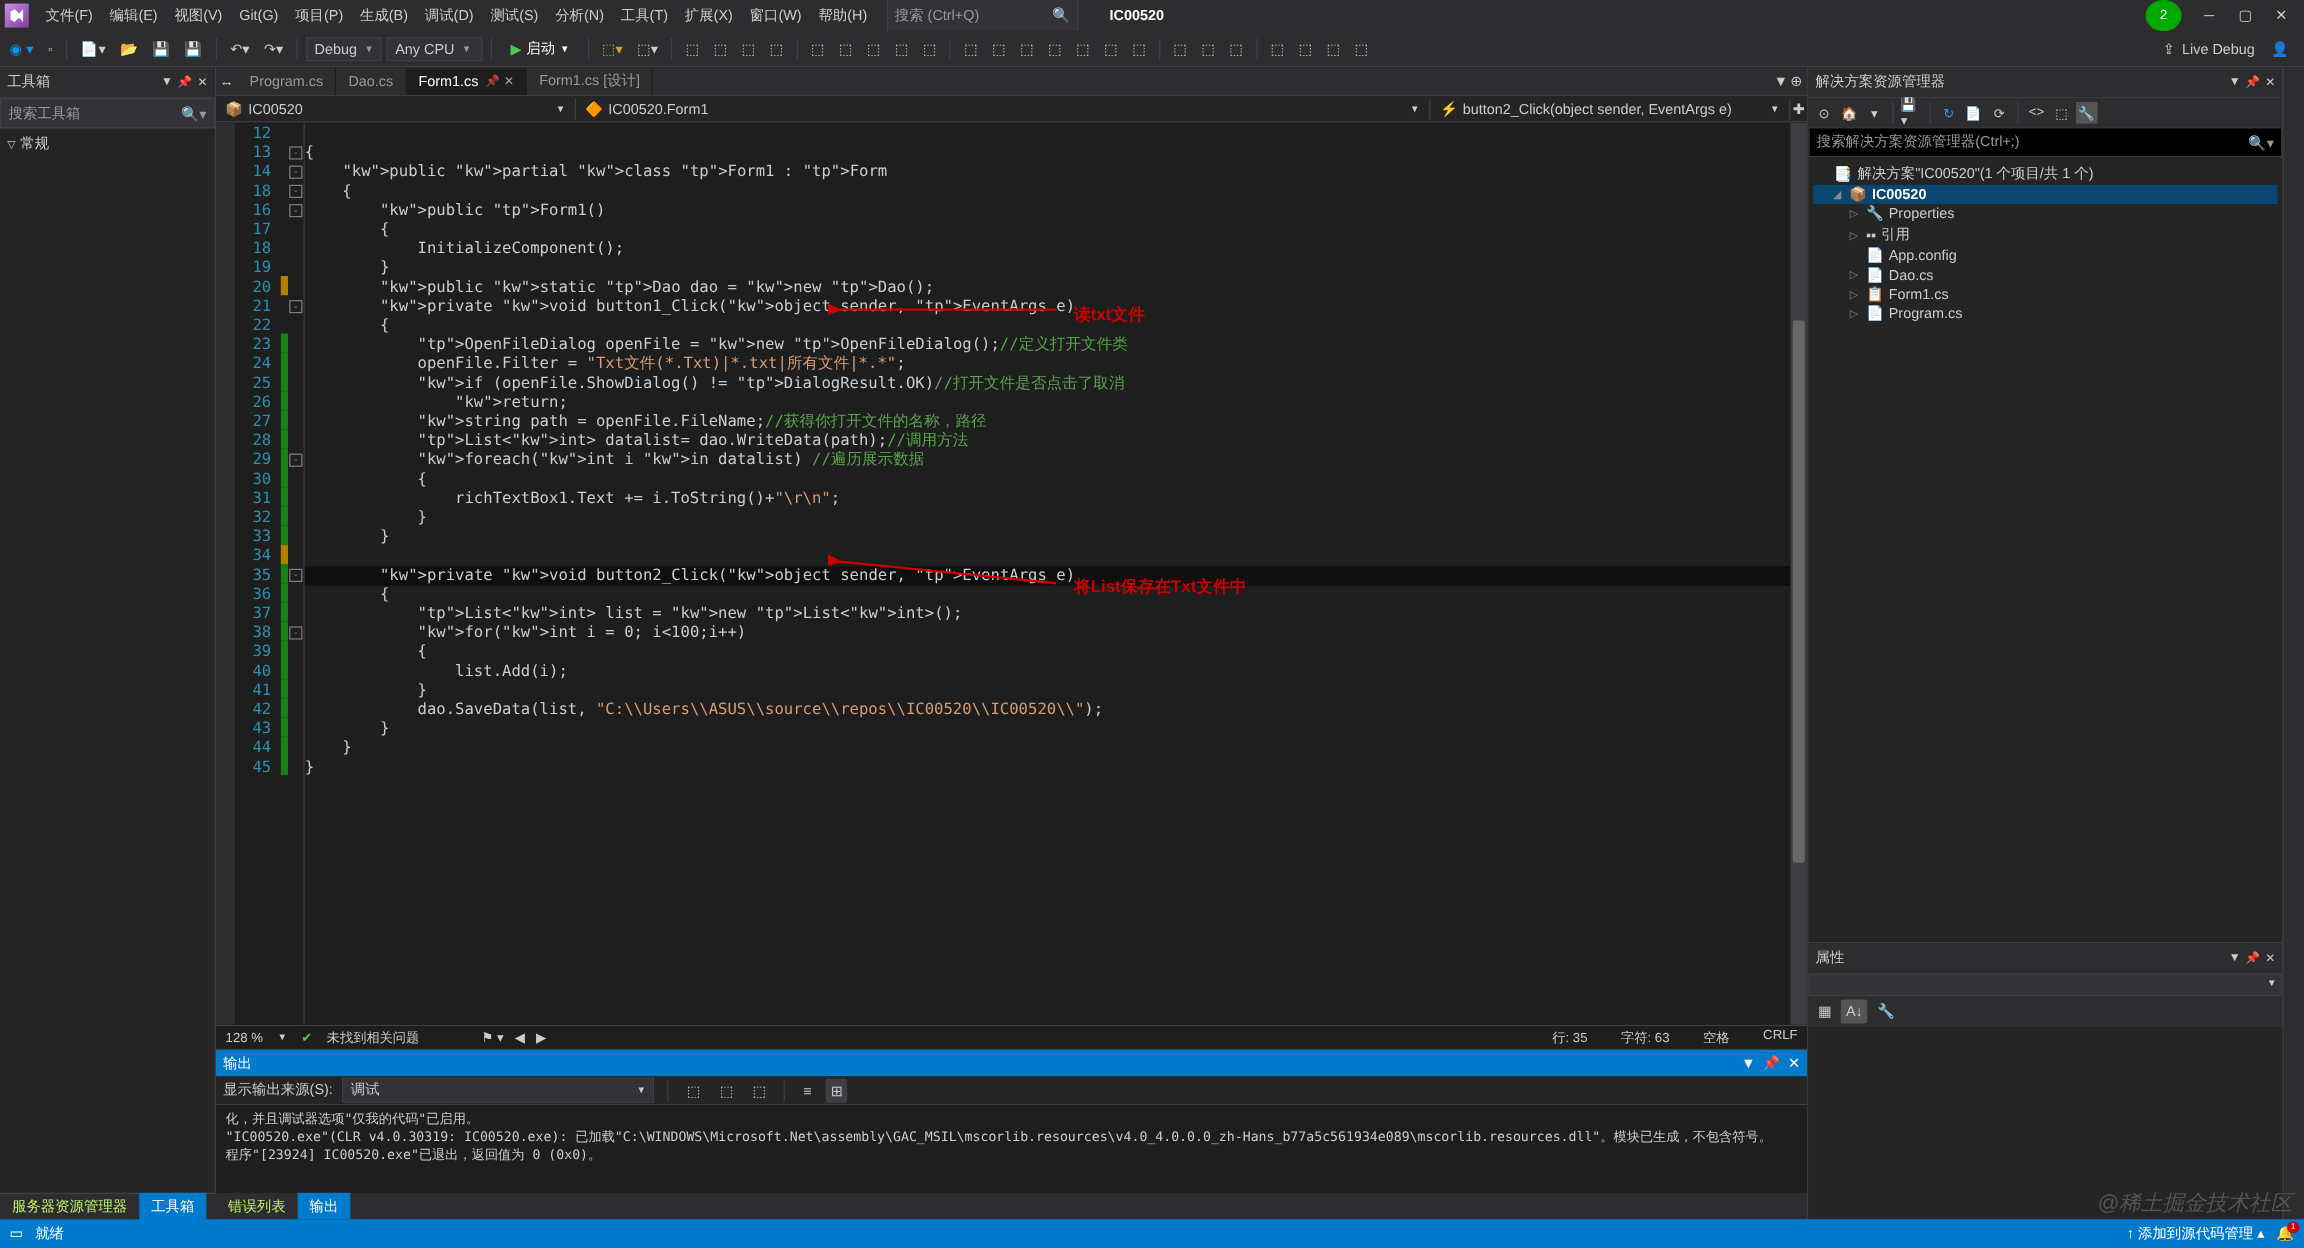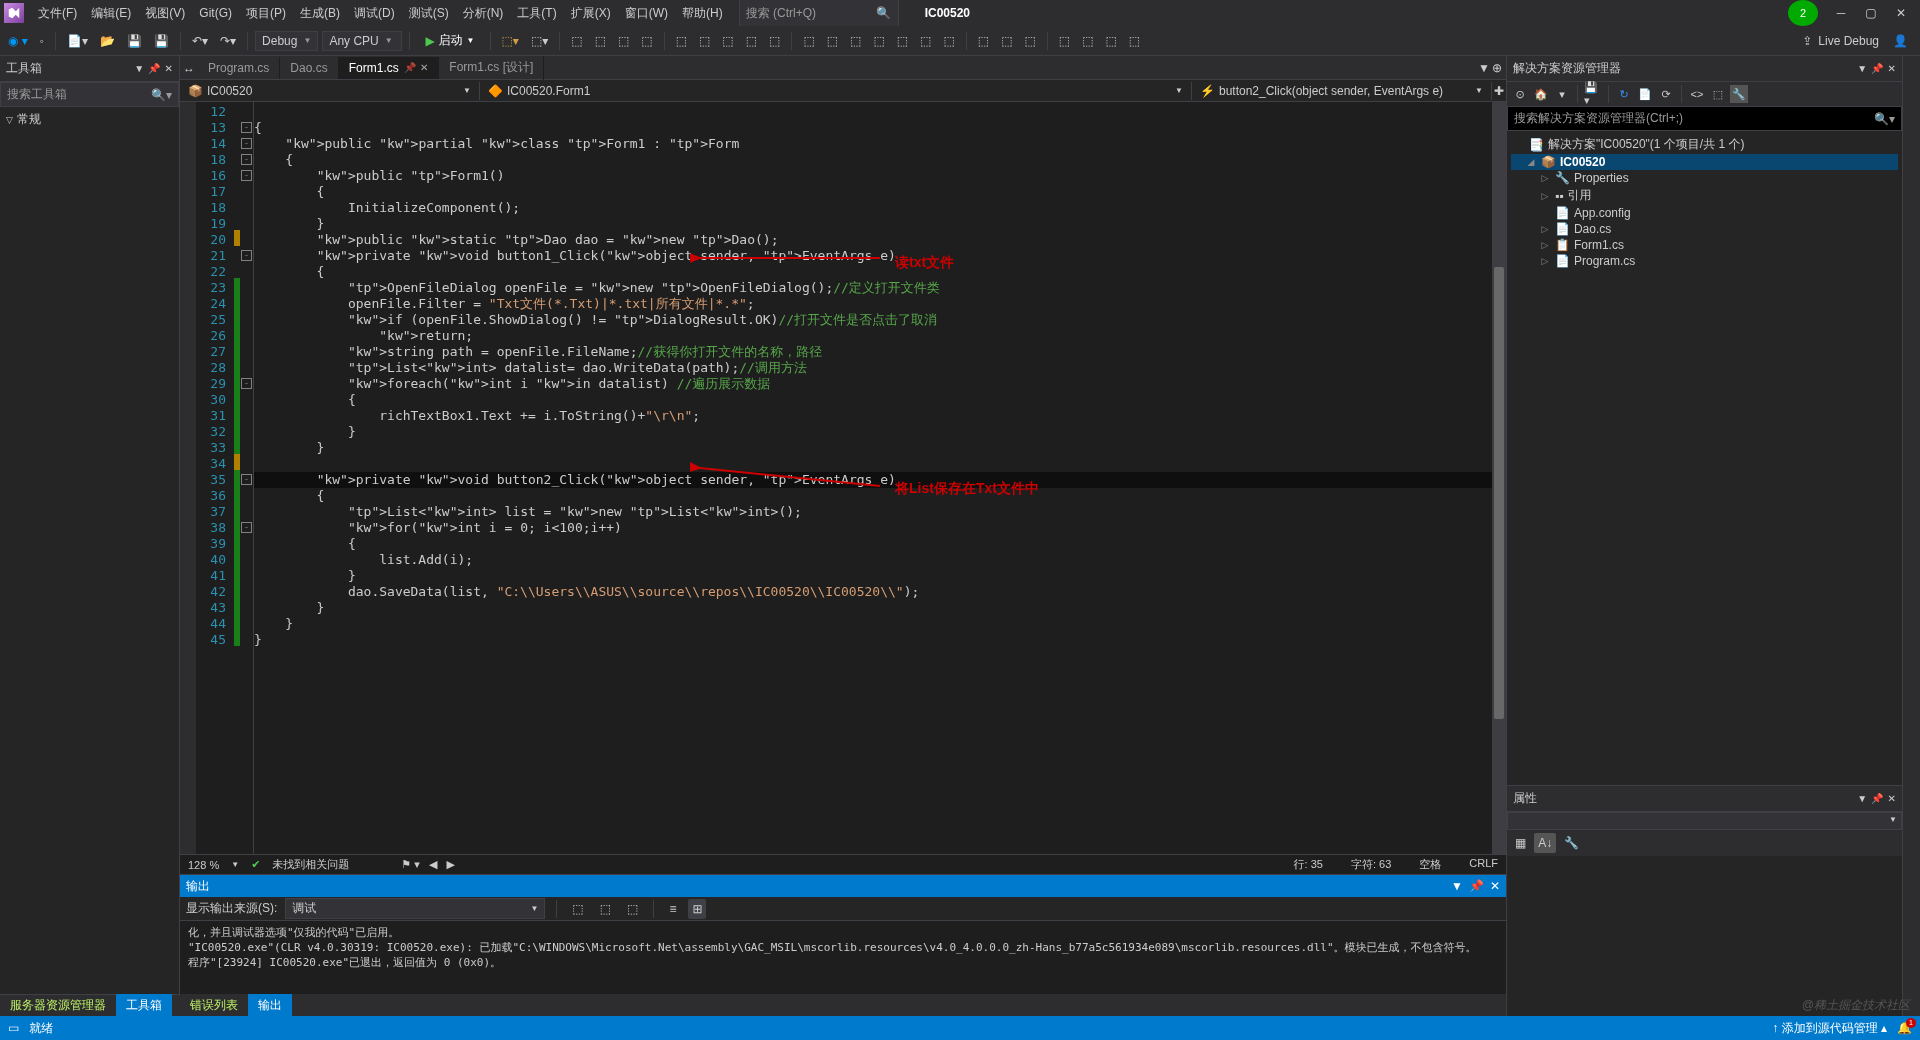--- a/index.html
+++ b/index.html
@@ -73,21 +73,21 @@
 .tree-item.sel { background:#094771; color:#fff;}
 .expander { width:12px; font-size:9px; color:#888; text-align:center;}
 .props-panel { border-top:1px solid #3f3f46; display:flex; flex-direction:column;}
 .props-toolbar { background:#2d2d30; height:26px; display:flex; align-items:center; padding:0 4px; gap:4px;}
 .props-body { flex:1; background:#252526; min-height:160px;}
 .statusbar { background:#007acc; height:24px; display:flex; align-items:center; padding:0 8px; color:#fff; gap:10px;}
 .statusbar .right { margin-left:auto; display:flex; align-items:center; gap:10px;}
 .vside-strip { width:18px; background:#2d2d30; border-left:1px solid #3f3f46;}
 .scroll-v { position:absolute; right:0; top:0; bottom:0; width:14px; background:#3e3e42;}
 .scroll-thumb { position:absolute; left:2px; right:2px; background:#686868; border-radius:2px;}
-.watermark { position:absolute; right:10px; bottom:26px; color:#555; font-size:12px; font-style:italic;}
+.watermark { position:absolute; right:10px; bottom:26px; color:#555; font-size:18px; font-style:italic;}
 </style>
 </head>
 <body>
 
 <div class="menubar">
   <div class="vs-logo">
       <svg viewBox="0 0 24 24">
         <path fill="#fff" d="M21 3v18l-6-6-6 6-6-3V6l6-3 6 6 6-6z"></path>
       </svg>
     </div>

